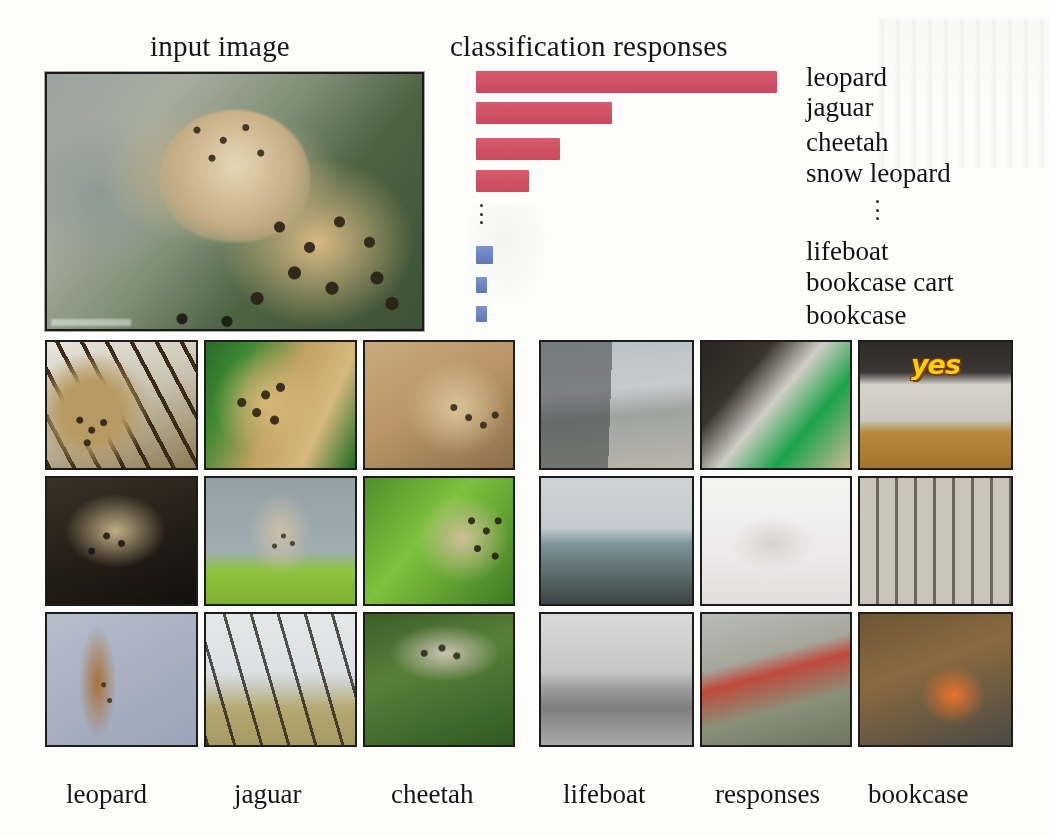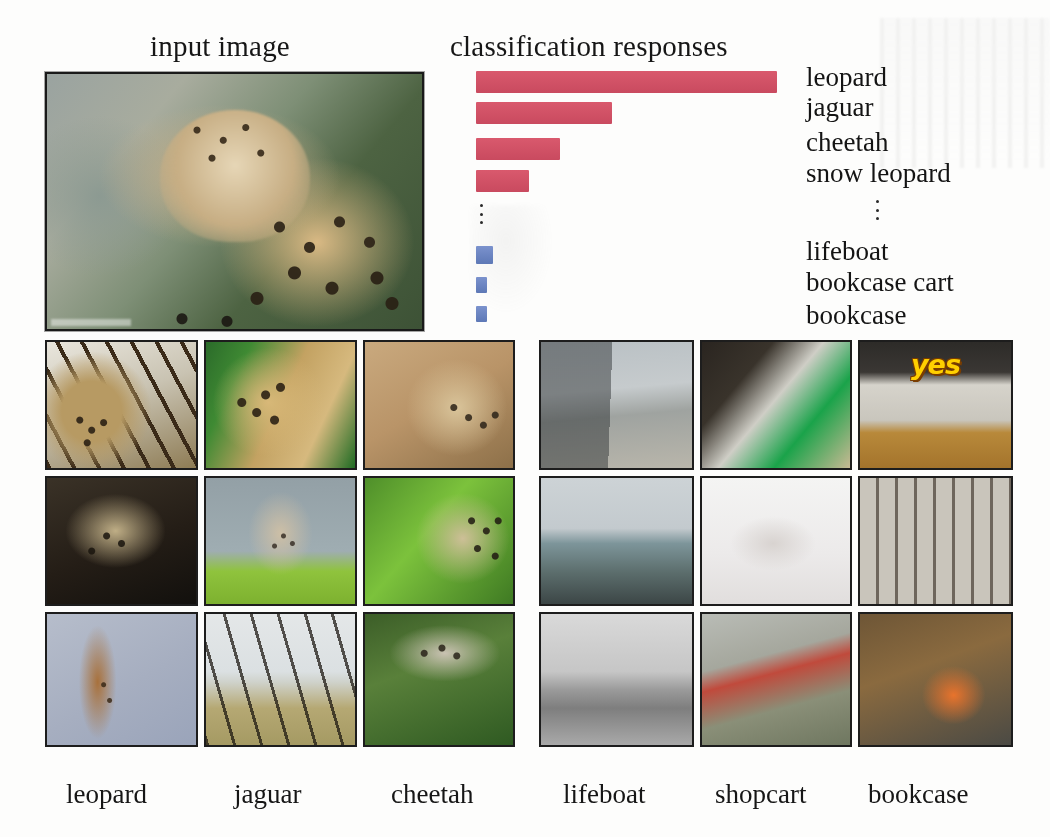--- a/index.html
+++ b/index.html
@@ -215,17 +215,17 @@
       <div class="cell" title="grey sea with distant boat" style="background-image: linear-gradient(rgb(217, 217, 217) 0%, rgb(198, 198, 198) 44%, rgb(154, 154, 154) 58%, rgb(126, 126, 126) 72%, rgb(169, 169, 169) 100%);"></div>
       <div class="cell" title="people pushing red shopping cart" style="background-image: linear-gradient(165deg, rgb(185, 188, 182) 0%, rgb(165, 167, 157) 34%, rgb(192, 74, 60) 46%, rgb(138, 143, 120) 68%, rgb(111, 119, 96) 100%);"></div>
       <div class="cell" title="person at wooden bookcase" style="background-image: radial-gradient(34% 36% at 62% 62%, rgb(232, 115, 44) 0%, rgba(232, 115, 44, 0) 62%), linear-gradient(160deg, rgb(110, 86, 54), rgb(138, 106, 63) 40%, rgb(75, 74, 68));"></div>
     </div>
 
   <div id="bottom-labels">
       <div class="blabel" style="left: 66px;">leopard</div>
       <div class="blabel" style="left: 234px;">jaguar</div>
       <div class="blabel" style="left: 391px;">cheetah</div>
       <div class="blabel" style="left: 563px;">lifeboat</div>
-      <div class="blabel" style="left: 715px;">shopcart</div>
+      <div class="blabel" style="left: 715px;">responses</div>
       <div class="blabel" style="left: 868px;">bookcase</div>
     </div>
 
 </div>
 
 </body></html>

